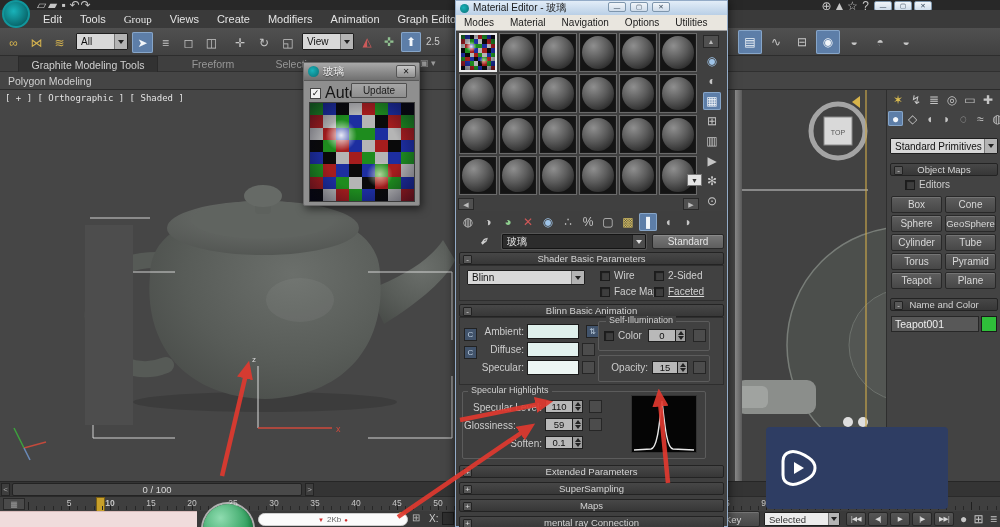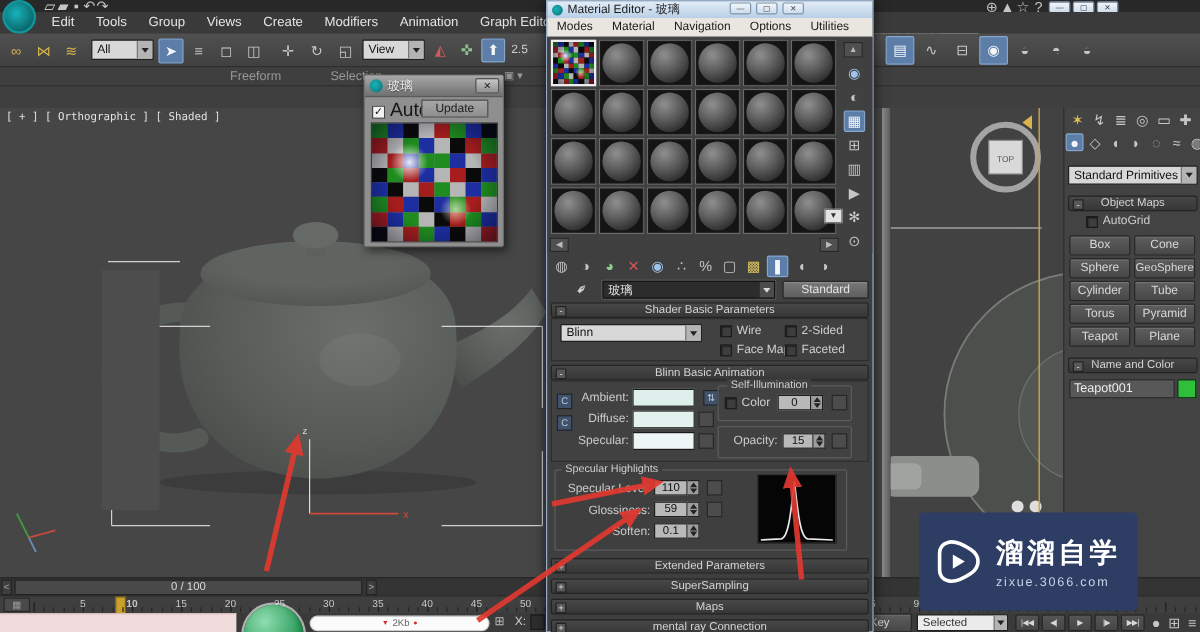--- a/index.html
+++ b/index.html
@@ -80,21 +80,21 @@
     <span class="winbtn">▢</span>
     <span class="winbtn">✕</span>
   </div>
 
   <div class="abs" style="left:2px;top:0;width:28px;height:28px;border-radius:50%;z-index:5;
        background:radial-gradient(circle at 40% 38%,#19b3ba,#0a6d72 68%,#063e41);border:2px solid #11969c;"></div>
 
   <div class="abs row" style="left:0;top:10px;width:1000px;height:18px;background:#3a3a3a;padding-left:34px;color:#e4e4e4;">
     <span style="padding:0 9px;">Edit</span>
     <span style="padding:0 9px;">Tools</span>
-    <span style="padding:0 9px;">Group</span>
+    <span style="padding:0 9px;font-family:Liberation Serif, serif;">Group</span>
     <span style="padding:0 9px;">Views</span>
     <span style="padding:0 9px;">Create</span>
     <span style="padding:0 9px;">Modifiers</span>
     <span style="padding:0 9px;">Animation</span>
     <span style="padding:0 9px;">Graph Editors</span>
     <span style="padding:0 9px;">Rendering</span>
   </div>
 
   <div class="abs" style="left:0;top:28px;width:1000px;height:28px;background:linear-gradient(#505050,#414141);border-bottom:1px solid #2d2d2d;">
     <span class="row" id="link-icons" style="position:absolute;left:2px;top:3px;font-size:14px;">
@@ -136,25 +136,29 @@
         <span class="icn" style="height: 24px; width: 24px;">∿</span>
         <span class="icn" style="height: 24px; width: 24px;">⊟</span>
         <span class="icn hl" style="height: 24px; width: 24px;">◉</span>
         <span class="icn" style="height: 24px; width: 24px;">◒</span>
         <span class="icn" style="height: 24px; width: 24px;">◓</span>
         <span class="icn" style="height: 24px; width: 24px;">◒</span>
       </span>
   </div>
 
   <div class="abs" style="left:0;top:56px;width:1000px;height:16px;background:#3f3f3f;border-bottom:1px solid #303030;">
+    <span class="abs" style="left:18px;top:0;width:140px;height:16px;background:#323232;color:#d0d0d0;text-align:center;line-height:16px;font-size:10.5px;border:1px solid #2a2a2a;border-bottom:none;">Graphite Modeling Tools</span>
     <span class="abs" style="left:175px;top:0;width:76px;height:16px;color:#979797;text-align:center;line-height:16px;font-size:10.5px;">Freeform</span>
     <span class="abs" style="left:262px;top:0;width:70px;height:16px;color:#979797;text-align:center;line-height:16px;font-size:10.5px;">Selection</span>
     <span class="abs" style="left:420px;top:2px;font-size:9px;color:#9a9a9a;">▣ ▾</span>
   </div>
 
+  <div class="abs" style="left:0;top:72px;width:1000px;height:18px;background:#454545;border-bottom:1px solid #2b2b2b;line-height:18px;">
+    <span style="margin-left:8px;font-size:10.5px;color:#cfcfcf;">Polygon Modeling</span>
+  </div>
 
   <div class="abs" style="left:0;top:90px;width:735px;height:391px;background:#464646;overflow:hidden;">
     <div class="abs" style="left:85px;top:135px;width:48px;height:200px;background:#4d4d4d;"></div>
     <svg width="735" height="391" viewBox="0 0 735 391">
       <defs>
         <radialGradient id="potg" cx="0.62" cy="0.34" r="0.85">
           <stop offset="0" stop-color="#6b6f6b"></stop>
             <stop offset="0.55" stop-color="#585c58"></stop>
             <stop offset="1" stop-color="#454845"></stop>
         </radialGradient>
@@ -247,21 +251,21 @@
         <span class="cbx">
           <span class="caret"></span>
         </span>
     </div>
     <div class="rollout" style="left:3px;top:73px;width:108px;">
       <span class="pm">-</span>
         <span>Object Maps</span>
     </div>
     <div class="abs row" style="left:18px;top:89px;">
       <span class="cb"></span>
-      <span class="cklabel">AutoGrid</span>
+      <span class="cklabel">Editors</span>
     </div>
     <div class="btn3d abs" style="left:4px;top:106px;width:51px;height:17px;">Box</div>
     <div class="btn3d abs" style="left:58px;top:106px;width:51px;height:17px;">Cone</div>
     <div class="btn3d abs" style="left:4px;top:125px;width:51px;height:17px;">Sphere</div>
     <div class="btn3d abs" style="left:58px;top:125px;width:51px;height:17px;font-size:9.5px;">GeoSphere</div>
     <div class="btn3d abs" style="left:4px;top:144px;width:51px;height:17px;">Cylinder</div>
     <div class="btn3d abs" style="left:58px;top:144px;width:51px;height:17px;">Tube</div>
     <div class="btn3d abs" style="left:4px;top:163px;width:51px;height:17px;">Torus</div>
     <div class="btn3d abs" style="left:58px;top:163px;width:51px;height:17px;">Pyramid</div>
     <div class="btn3d abs" style="left:4px;top:182px;width:51px;height:17px;">Teapot</div>
@@ -756,21 +760,21 @@
           <span class="cklabel">Wire</span>
         </span>
       <span class="abs row" style="left:194px;top:4px;">
           <span class="cb"></span>
           <span class="cklabel">2-Sided</span>
         </span>
       <span class="abs row" style="left:140px;top:20px;">
           <span class="cb"></span>
           <span class="cklabel">Face Map</span>
         </span>
-      <span class="abs row" style="left:194px;top:20px;">
+      <span class="abs row" style="left:194px;top:20px;text-decoration:underline;">
           <span class="cb"></span>
           <span class="cklabel">Faceted</span>
         </span>
     </div>
 
     <div class="rollout" style="left:3px;top:303px;width:265px;">
       <span class="pm">-</span>
         <span>Blinn Basic Animation</span>
     </div>
     <div class="abs" style="left:3px;top:316px;width:265px;height:68px;background:#414141;border:1px solid #2e2e2e;">
@@ -817,21 +821,21 @@
     <span class="grptitle" style="left:12px;top:385px;background:#3f3f3f;">Specular Highlights</span>
     <span class="abs melabel" style="left:8px;top:401px;width:78px;text-align:right;">Specular Level:</span>
     <span class="abs row" style="left:89px;top:399px;">
       <span class="field" style="width:28px;height:13px;">110</span>
       <span class="spin" style="height:13px;">
           <i class="up"></i>
           <i class="dn"></i>
         </span>
     </span>
     <span class="abs" style="left:133px;top:399px;width:13px;height:13px;background:#4c4c4c;border:1px solid #262626;"></span>
-    <span class="abs melabel" style="left:8px;top:419px;width:78px;text-align:right;">Glossiness:</span>
+    <span class="abs melabel" style="left:8px;top:419px;width:78px;text-align:left;">Glossiness:</span>
     <span class="abs row" style="left:89px;top:417px;">
       <span class="field" style="width:28px;height:13px;">59</span>
       <span class="spin" style="height:13px;">
           <i class="up"></i>
           <i class="dn"></i>
         </span>
     </span>
     <span class="abs" style="left:133px;top:417px;width:13px;height:13px;background:#4c4c4c;border:1px solid #262626;"></span>
     <span class="abs melabel" style="left:8px;top:437px;width:78px;text-align:right;">Soften:</span>
     <span class="abs row" style="left:89px;top:435px;">
@@ -877,19 +881,15 @@
       <path d="M398,517 L524,431"></path>
       <path d="M668,483 L660,402"></path>
     </g>
   </svg>
 
   <div class="abs" id="watermark" style="left: 766px; top: 427px; width: 182px; height: 82px; z-index: 70; border-radius: 4px; display: flex; align-items: center; background: rgb(46, 61, 99);">
     <svg width="44" height="44" style="margin-left:12px;flex:none;">
       <path d="M12 6 Q5 8 5 15 L5 29 Q5 36 12 38 Q19 40 31 32 Q37 28 37 22 Q37 16 31 12 Q19 4 12 6 Z" stroke="#fff" stroke-width="3" fill="none" stroke-linejoin="round"></path>
       <path d="M16 16 L26 22 L16 28 Z" fill="#fff"></path>
     </svg>
-    <div style="margin-left:8px;">
-      <div style="font-size:23px;font-weight:bold;color:#fff;letter-spacing:3px;">溜溜自学</div>
-      <div style="font-size:10.5px;color:#c8d2e6;letter-spacing:1.5px;margin-top:3px;">zixue.3066.com</div>
-    </div>
   </div>
 
 </div>
 
 </body></html>

